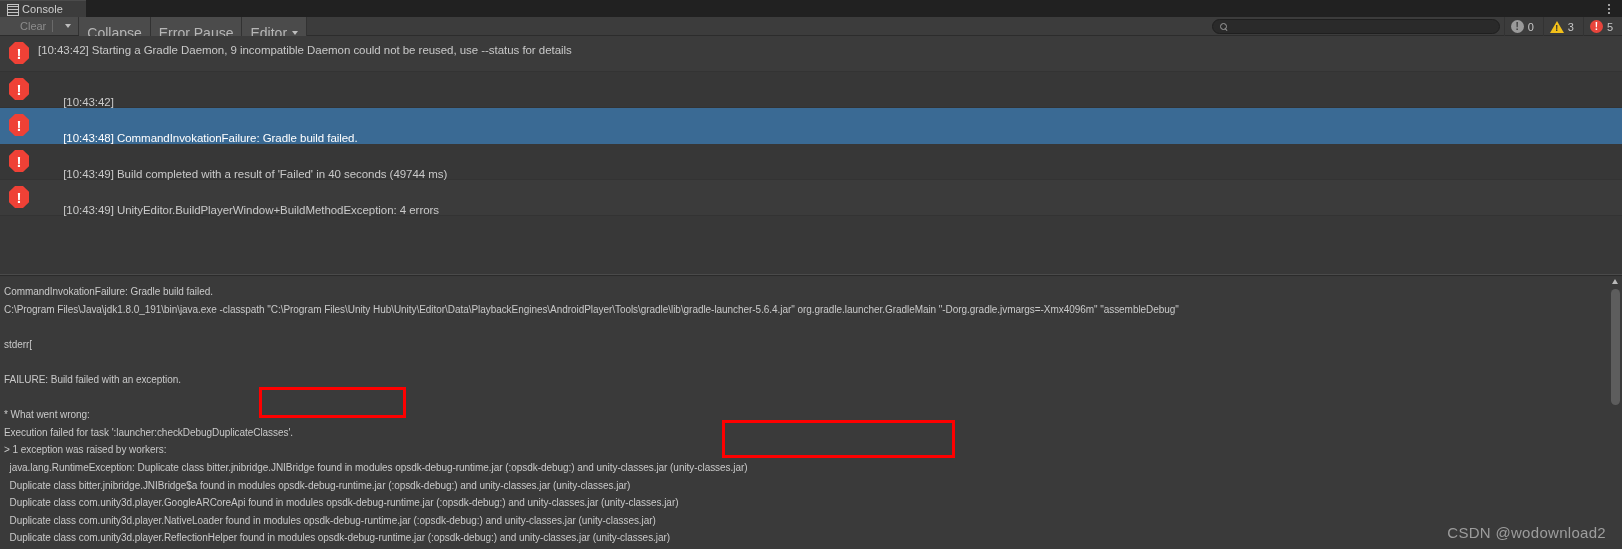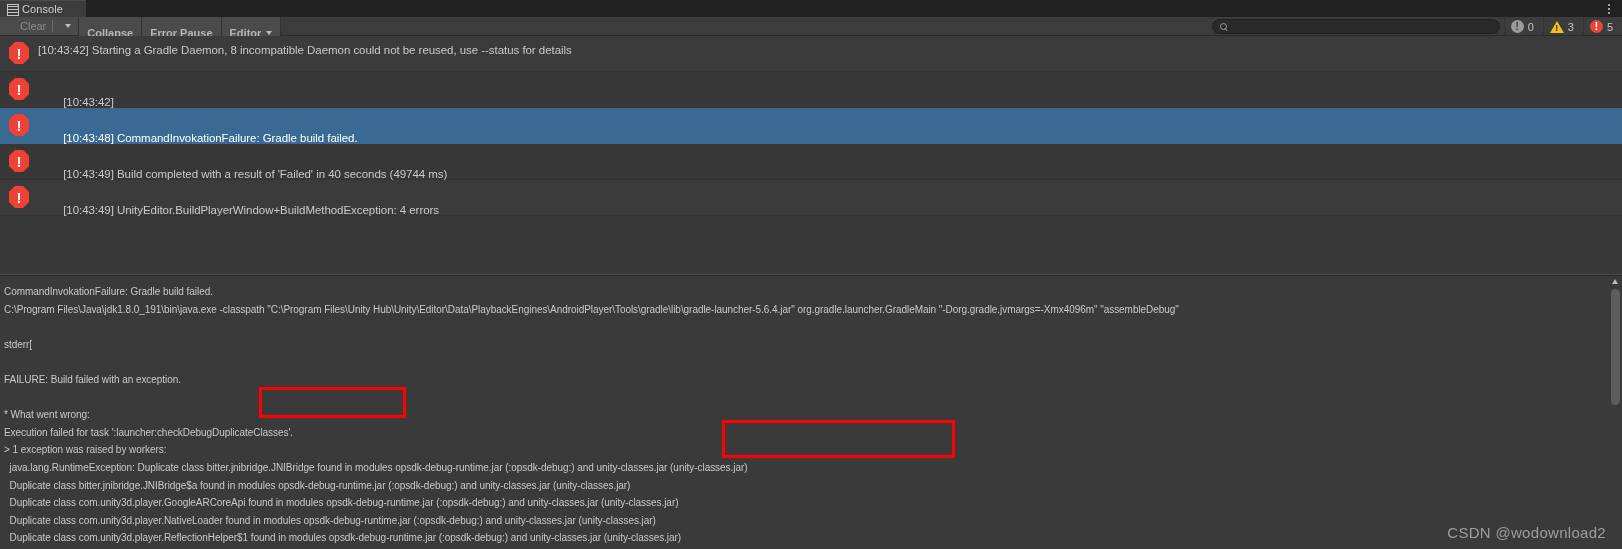--- a/index.html
+++ b/index.html
@@ -66,26 +66,25 @@
   .toolbar {
     position: absolute; left: 0; top: 17px;
     width: 1622px; height: 19px;
     background: #3c3c3c;
     border-bottom: 1px solid #2c2c2c;
     display: flex; align-items: stretch;
   }
   .tb-btn {
     display: flex; align-items: center;
     padding: 16px 8px;
-    font-size: 11px; color: #b6b6b6;
+    font-size: 14px; color: #b6b6b6;
     background: #4b4b4b;
     border-right: 1px solid #323232;
     white-space: nowrap;
     height: 18px;
-    font-weight: bold;
   }
   .tb-caret {
     display: inline-block; margin-left: 5px;
     width: 0; height: 0;
     border-left: 3.5px solid transparent;
     border-right: 3.5px solid transparent;
     border-top: 4px solid #bdbdbd;
   }
   .tb-split {
     display: flex; align-items: center;
@@ -326,21 +325,21 @@
     </div>
   </div>
 
   <div class="loglist">
 
     <div class="logrow odd" style="height:36px;">
       <span class="err-icon">
         <span class="octa"></span>
           <span class="bang">!</span>
       </span>
-      <span class="logtext">[10:43:42] Starting a Gradle Daemon, 8 incompatible Daemon could not be reused, use --status for details</span>
+      <span class="logtext">[10:43:42] Starting a Gradle Daemon, 9 incompatible Daemon could not be reused, use --status for details</span>
     </div>
 
     <div class="logrow even" style="height:36px;">
       <span class="err-icon">
         <span class="octa"></span>
           <span class="bang">!</span>
       </span>
       <span class="logtext">
         <span>[10:43:42]</span>
         <span class="l2">FAILURE: Build failed with an exception.</span>
@@ -390,20 +389,21 @@
     <span class="blank"></span>
     <pre>FAILURE: Build failed with an exception.</pre>
     <span class="blank"></span>
     <pre>* What went wrong:</pre>
     <pre>Execution failed for task ':launcher:checkDebugDuplicateClasses'.</pre>
     <pre>&gt; 1 exception was raised by workers:</pre>
     <pre>  java.lang.RuntimeException: Duplicate class bitter.jnibridge.JNIBridge found in modules opsdk-debug-runtime.jar (:opsdk-debug:) and unity-classes.jar (unity-classes.jar)</pre>
     <pre>  Duplicate class bitter.jnibridge.JNIBridge$a found in modules opsdk-debug-runtime.jar (:opsdk-debug:) and unity-classes.jar (unity-classes.jar)</pre>
     <pre>  Duplicate class com.unity3d.player.GoogleARCoreApi found in modules opsdk-debug-runtime.jar (:opsdk-debug:) and unity-classes.jar (unity-classes.jar)</pre>
     <pre>  Duplicate class com.unity3d.player.NativeLoader found in modules opsdk-debug-runtime.jar (:opsdk-debug:) and unity-classes.jar (unity-classes.jar)</pre>
+    <pre>  Duplicate class com.unity3d.player.ReflectionHelper found in modules opsdk-debug-runtime.jar (:opsdk-debug:) and unity-classes.jar (unity-classes.jar)</pre>
     <pre>  Duplicate class com.unity3d.player.ReflectionHelper$1 found in modules opsdk-debug-runtime.jar (:opsdk-debug:) and unity-classes.jar (unity-classes.jar)</pre>
 
   </div>
 
   <div class="vscroll detail-sb">
     <span class="arrow-up"></span>
     <span class="thumb" style="top:12px; height:116px;"></span>
   </div>
 
   <div class="annot" style="left: 259px; top: 387px; width: 147px; height: 31px; border-color: rgb(254, 0, 0);"></div>

